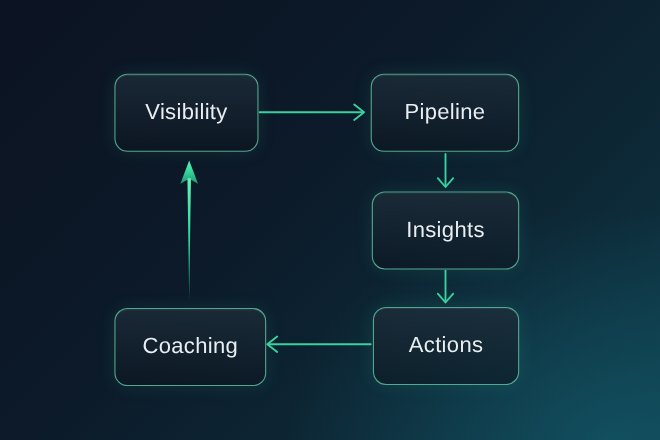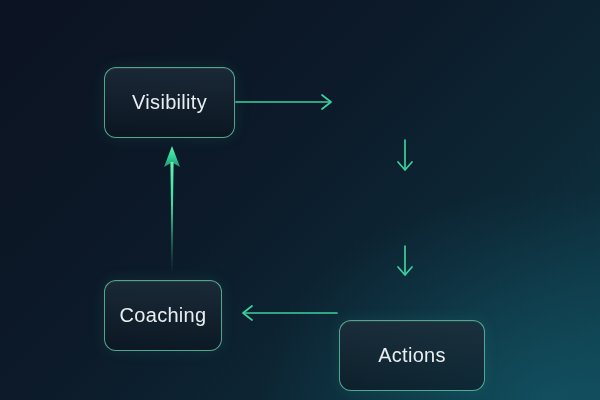--- a/index.html
+++ b/index.html
@@ -28,22 +28,22 @@
   }
   .node .label {
     color: #e9eef2;
     font-size: 20px;
     font-weight: 400;
     letter-spacing: 0.3px;
   }
   .node-visibility { left: 104px; top: 67px;  width: 131px; }
   .node-pipeline   { left: 337px; top: 67px;  width: 135px; }
   .node-insights   { left: 338px; top: 174px; width: 134px; }
-  .node-actions    { left: 339px; top: 279px; width: 146px; margin-top: 41px; }
-  .node-coaching   { left: 104px; top: 280px; width: 118px; }
+  .node-actions    { left: 339px; top: 279px; width: 133px; }
+  .node-coaching   { left: 104px; top: 280px; width: 138px; }
   svg.edges { position: absolute; left: 0; top: 0; width: 600px; height: 400px; pointer-events: none; }
   .thin-edge { stroke: #3bd19e; stroke-width: 1.7; fill: none; stroke-linecap: round; stroke-linejoin: round; }
 </style>
 </head>
 <body>
 
 <div class="stage">
 
   <svg class="edges" viewBox="0 0 600 400" aria-hidden="true">
     <defs>
@@ -77,21 +77,27 @@
     <g>
       <polygon fill="url(#bigArrowGrad)" points="172,146 180,167 172,162.5 164,167"></polygon>
       <polygon fill="url(#bigArrowGrad)" points="170.4,162 173.6,162 172,273"></polygon>
     </g>
   </svg>
 
   <div class="node node-visibility">
     <span class="label">Visibility</span>
   </div>
 
+  <div class="node node-pipeline">
+    <span class="label">Pipeline</span>
+  </div>
 
+  <div class="node node-insights">
+    <span class="label">Insights</span>
+  </div>
 
   <div class="node node-actions">
     <span class="label">Actions</span>
   </div>
 
   <div class="node node-coaching">
     <span class="label">Coaching</span>
   </div>
 
 </div>

